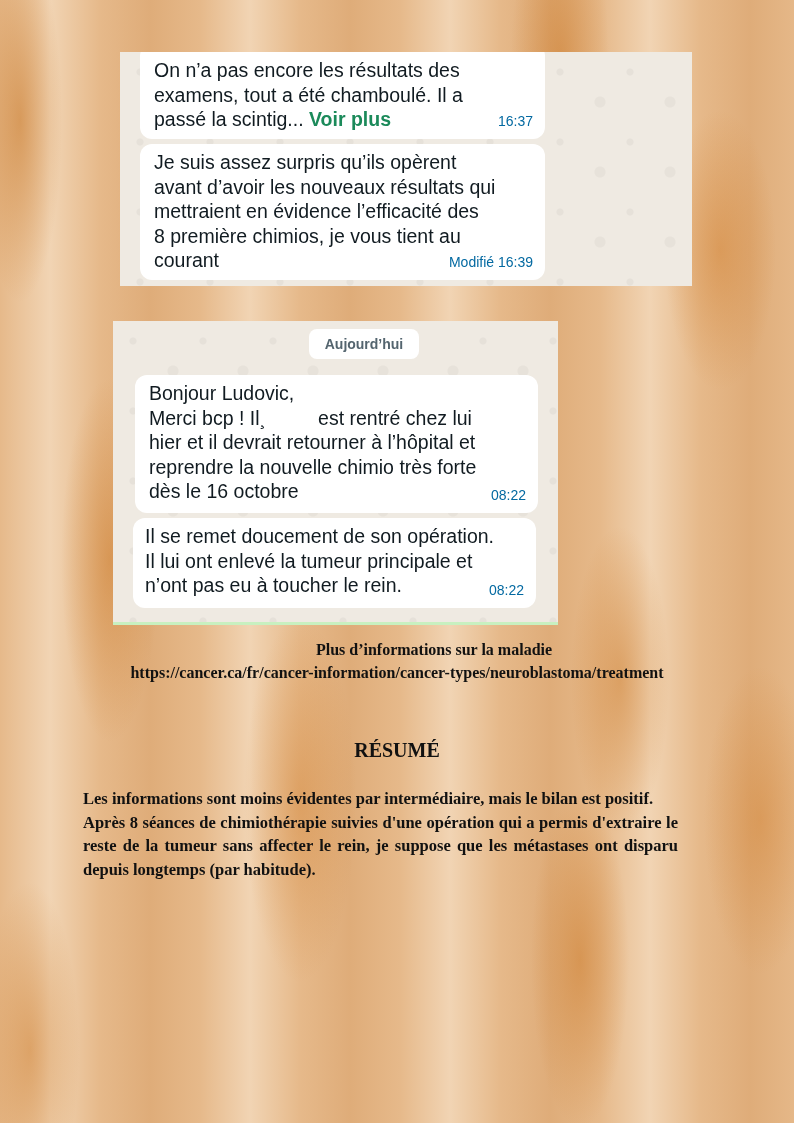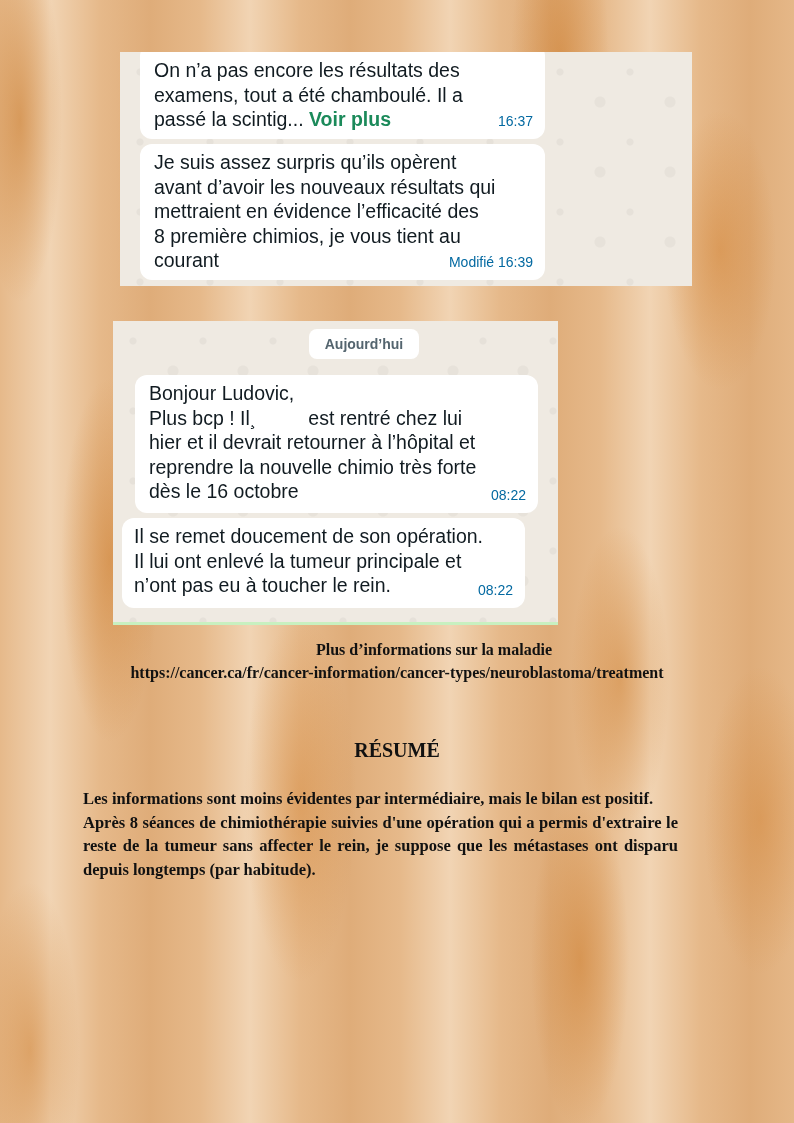--- a/index.html
+++ b/index.html
@@ -41,21 +41,21 @@
   }
   .voir { color: #1b8a5a; font-weight: bold; }
   .b1 { left: 20px; top: -8px; width: 405px; height: 95px; }
   .b2 { left: 20px; top: 92px; width: 405px; height: 136px; }
   .datechip {
     position: absolute; left: 196px; top: 8px; width: 110px; height: 30px;
     background: #ffffff; border-radius: 8px; text-align: center;
     font-size: 14px; line-height: 30px; color: #54656f; font-weight: bold;
   }
   .b3 { left: 22px; top: 54px; width: 403px; height: 138px; }
-  .b4 { left: 9px; top: 197px; width: 403px; height: 90px; padding-left: 12px; }
+  .b4 { left: 20px; top: 197px; width: 403px; height: 90px; padding-left: 12px; }
   .redact { display: inline-block; width: 52px; }
   .center { position: absolute; left: 0; width: 794px; text-align: center; color: #111; font-weight: bold; }
   .info-title { top: 641px; font-size: 16px; padding-left: 37px; }
   .info-link { top: 664px; font-size: 16px; }
   .resume-title { top: 739px; font-size: 20px; }
   .resume {
     position: absolute; left: 83px; width: 595px; top: 787px;
     font-size: 16.5px; line-height: 23.5px; font-weight: bold; color: #111;
     text-align: justify;
   }
@@ -79,21 +79,21 @@
 8 première chimios, je vous tient au
 courant</span>
     <span class="time">Modifié 16:39</span>
   </div>
 </div>
 
 <div class="shot shot2">
   <div class="datechip">Aujourd’hui</div>
   <div class="bubble b3">
     <span class="text"><span>Bonjour Ludovic,</span>
-<span>Plus bcp ! Il¸</span><span class="redact"></span><span>est rentré chez lui</span>
+<span>Merci bcp ! Il¸</span><span class="redact"></span><span>est rentré chez lui</span>
 <span>hier et il devrait retourner à l’hôpital et
 reprendre la nouvelle chimio très forte
 dès le 16 octobre</span></span>
     <span class="time">08:22</span>
   </div>
   <div class="bubble b4">
     <span class="text">Il se remet doucement de son opération.
 Il lui ont enlevé la tumeur principale et
 n’ont pas eu à toucher le rein.</span>
     <span class="time">08:22</span>

